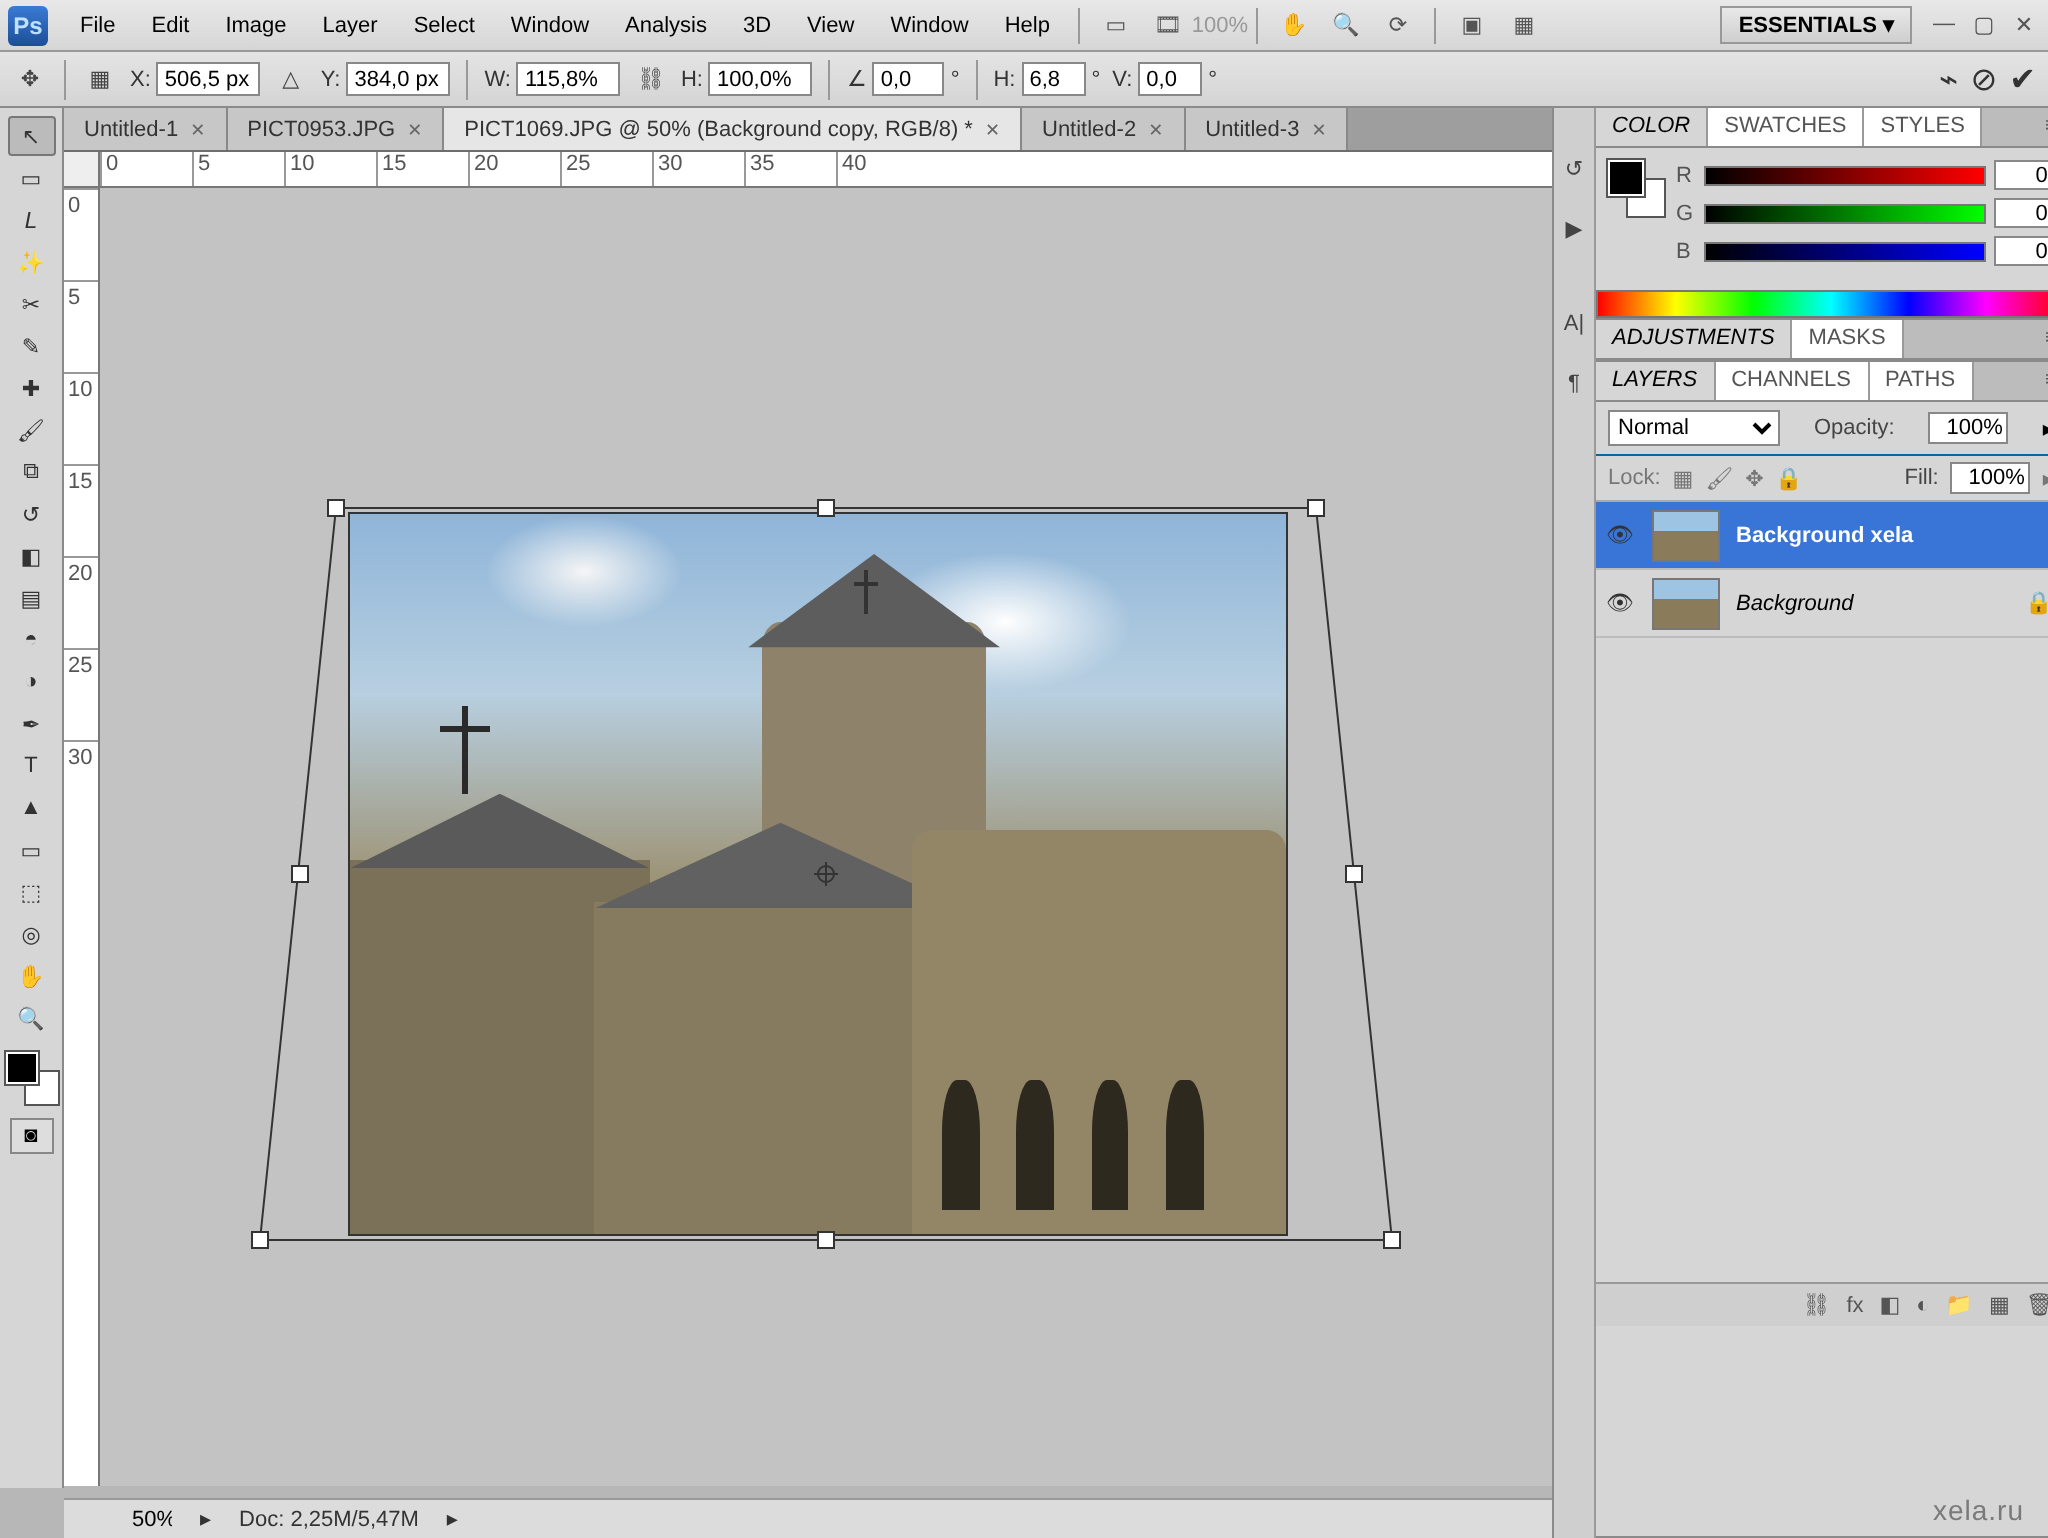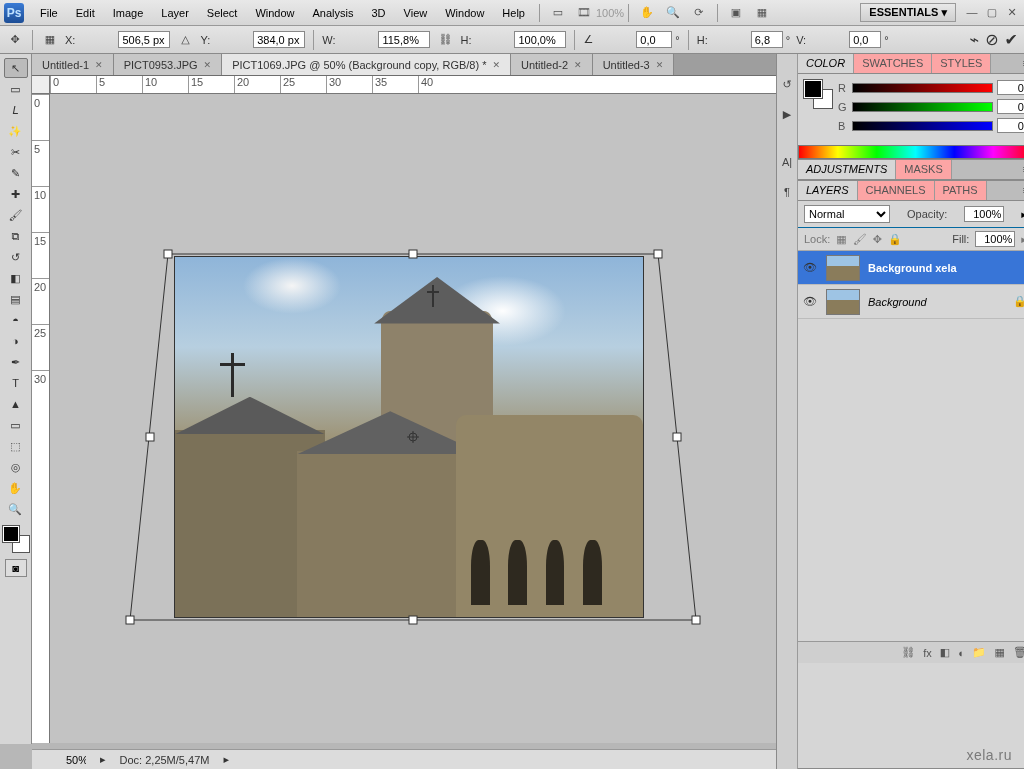--- a/index.html
+++ b/index.html
@@ -13,21 +13,21 @@
 .menubar-icon { width: 20px; height: 20px; display: flex; align-items: center; justify-content: center; color: #555; margin: 0 2px; }
 .menubar-sep { width: 1px; height: 18px; background: #999; margin: 0 4px; }
 .workspace-btn { background: linear-gradient(#e8e8e8,#cfcfcf); border: 1px solid #999; padding: 2px 8px; font-weight: bold; display: flex; align-items: center; gap: 4px; }
 .win-controls { display: flex; gap: 4px; margin-left: 6px; }
 .win-controls span { width: 16px; display: flex; justify-content: center; color: #555; }
 
 
 .optbar { height: 28px; background: linear-gradient(#e4e4e4,#d4d4d4); border-bottom: 1px solid #8a8a8a; display: flex; align-items: center; padding: 0 6px; gap: 6px; }
 .optbar .field { display: flex; align-items: center; gap: 3px; }
 .optbar .label { color: #333; }
-.optbar input { width: 52px; height: 17px; border: 1px solid #888; background: #fff; padding: 0 3px; font-size: 11px; margin-left: 40px; }
+.optbar input { width: 52px; height: 17px; border: 1px solid #888; background: #fff; padding: 0 3px; font-size: 11px; }
 .optbar-sep { width: 1px; height: 20px; background: #999; margin: 0 2px; }
 .optbar-icon { width: 18px; height: 18px; display: flex; align-items: center; justify-content: center; color: #444; }
 .optbar-right { margin-left: auto; display: flex; gap: 6px; }
 .optbar-right .big { font-size: 16px; color: #333; }
 
 
 .tools { position: absolute; left: 0; top: 54px; width: 32px; height: 690px; background: #d6d6d6; border-right: 1px solid #8a8a8a; display: flex; flex-direction: column; align-items: center; padding-top: 4px; gap: 1px; }
 .tool { width: 24px; height: 20px; display: flex; align-items: center; justify-content: center; color: #333; border-radius: 2px; }
 .tool.active { background: #bbb; border: 1px solid #777; }
 .color-swatches { margin-top: 6px; position: relative; width: 26px; height: 26px; }
@@ -77,21 +77,21 @@
 .statusbar input { width:48px; border:none; background:transparent;padding-left:28px; }
 
 
 .rightdock { position:absolute; right:0; top:54px; width:248px; bottom:0; background:#d6d6d6; border-left:1px solid #8a8a8a; display:flex; }
 .dockicons { width:28px; background:#cfcfcf; border-right:1px solid #9a9a9a; display:flex; flex-direction:column; align-items:center; padding-top:20px; gap:10px; }
 .dockicons .di { width:20px; height:20px; display:flex; align-items:center; justify-content:center; color:#444; border:1px solid transparent; }
 .panels { flex:1; display:flex; flex-direction:column; }
 
 .panel { border-bottom:1px solid #8a8a8a; }
 .panel-tabs { height:20px; background:#bcbcbc; display:flex; border-bottom:1px solid #8a8a8a; position:relative; }
-.ptab { padding:3px 8px; background:#fca5a5; color:#555; border-right:1px solid #9a9a9a; }
+.ptab { padding:3px 8px; background:#ffffff; color:#555; border-right:1px solid #9a9a9a; }
 .ptab.active { background:#d6d6d6; color:#000;font-style:italic; }
 .panel-menu { position:absolute; right:4px; top:3px; color:#555; }
 .panel-body { background:#d6d6d6; padding:6px; }
 
 
 .color-body { display:flex; gap:6px; align-items:flex-start; }
 .color-picker { width:28px; height:28px; position:relative; }
 .color-picker .fg { position:absolute; left:0; top:0; width:18px; height:18px; background:#000; border:1px solid #fff; outline:1px solid #555;}
 .color-picker .bg { position:absolute; right:0; bottom:0; width:18px; height:18px; background:#fff; border:1px solid #fff; outline:1px solid #555;}
 .sliders { flex:1; display:flex; flex-direction:column; gap:4px; }

